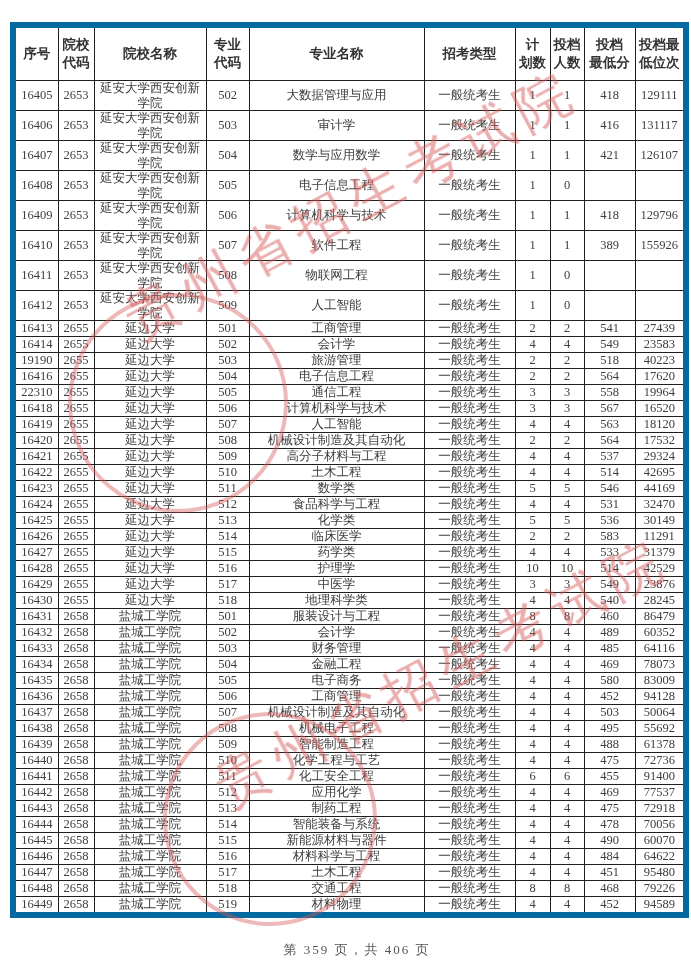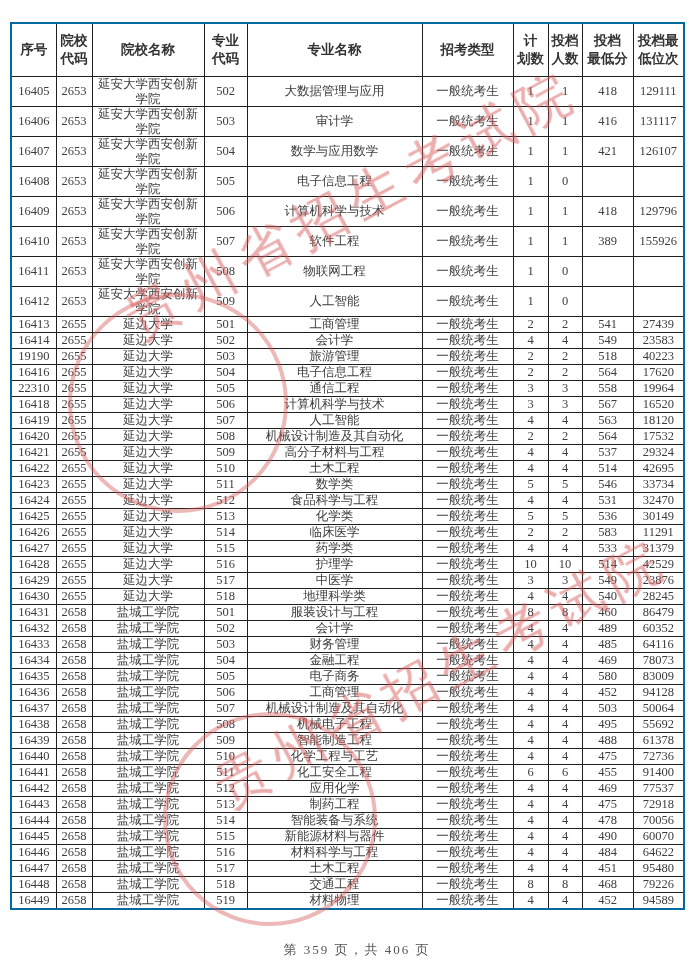--- a/index.html
+++ b/index.html
@@ -15,21 +15,21 @@
     background: #ffffff;
     overflow: hidden;
   }
   table.adm {
     position: absolute;
     left: 10px;
     top: 22px;
     width: 673px;
     border-collapse: collapse;
     table-layout: fixed;
-    border: 2px solid #0369a1;
+    border: 6px solid #0369a1;
   }
   table.adm th, table.adm td {
     border: 1px solid #1f1f1f;
     text-align: center;
     vertical-align: middle;
     padding: 0 1px;
     color: #3d3d3d;
     overflow: hidden;
   }
   table.adm thead th {
@@ -340,21 +340,21 @@
         <tr>
           <td>16423</td>
           <td>2655</td>
           <td>延边大学</td>
           <td>511</td>
           <td>数学类</td>
           <td>一般统考生</td>
           <td>5</td>
           <td>5</td>
           <td>546</td>
-          <td>33734</td>
+          <td>44169</td>
         </tr>
         <tr>
           <td>16424</td>
           <td>2655</td>
           <td>延边大学</td>
           <td>512</td>
           <td>食品科学与工程</td>
           <td>一般统考生</td>
           <td>4</td>
           <td>4</td>

